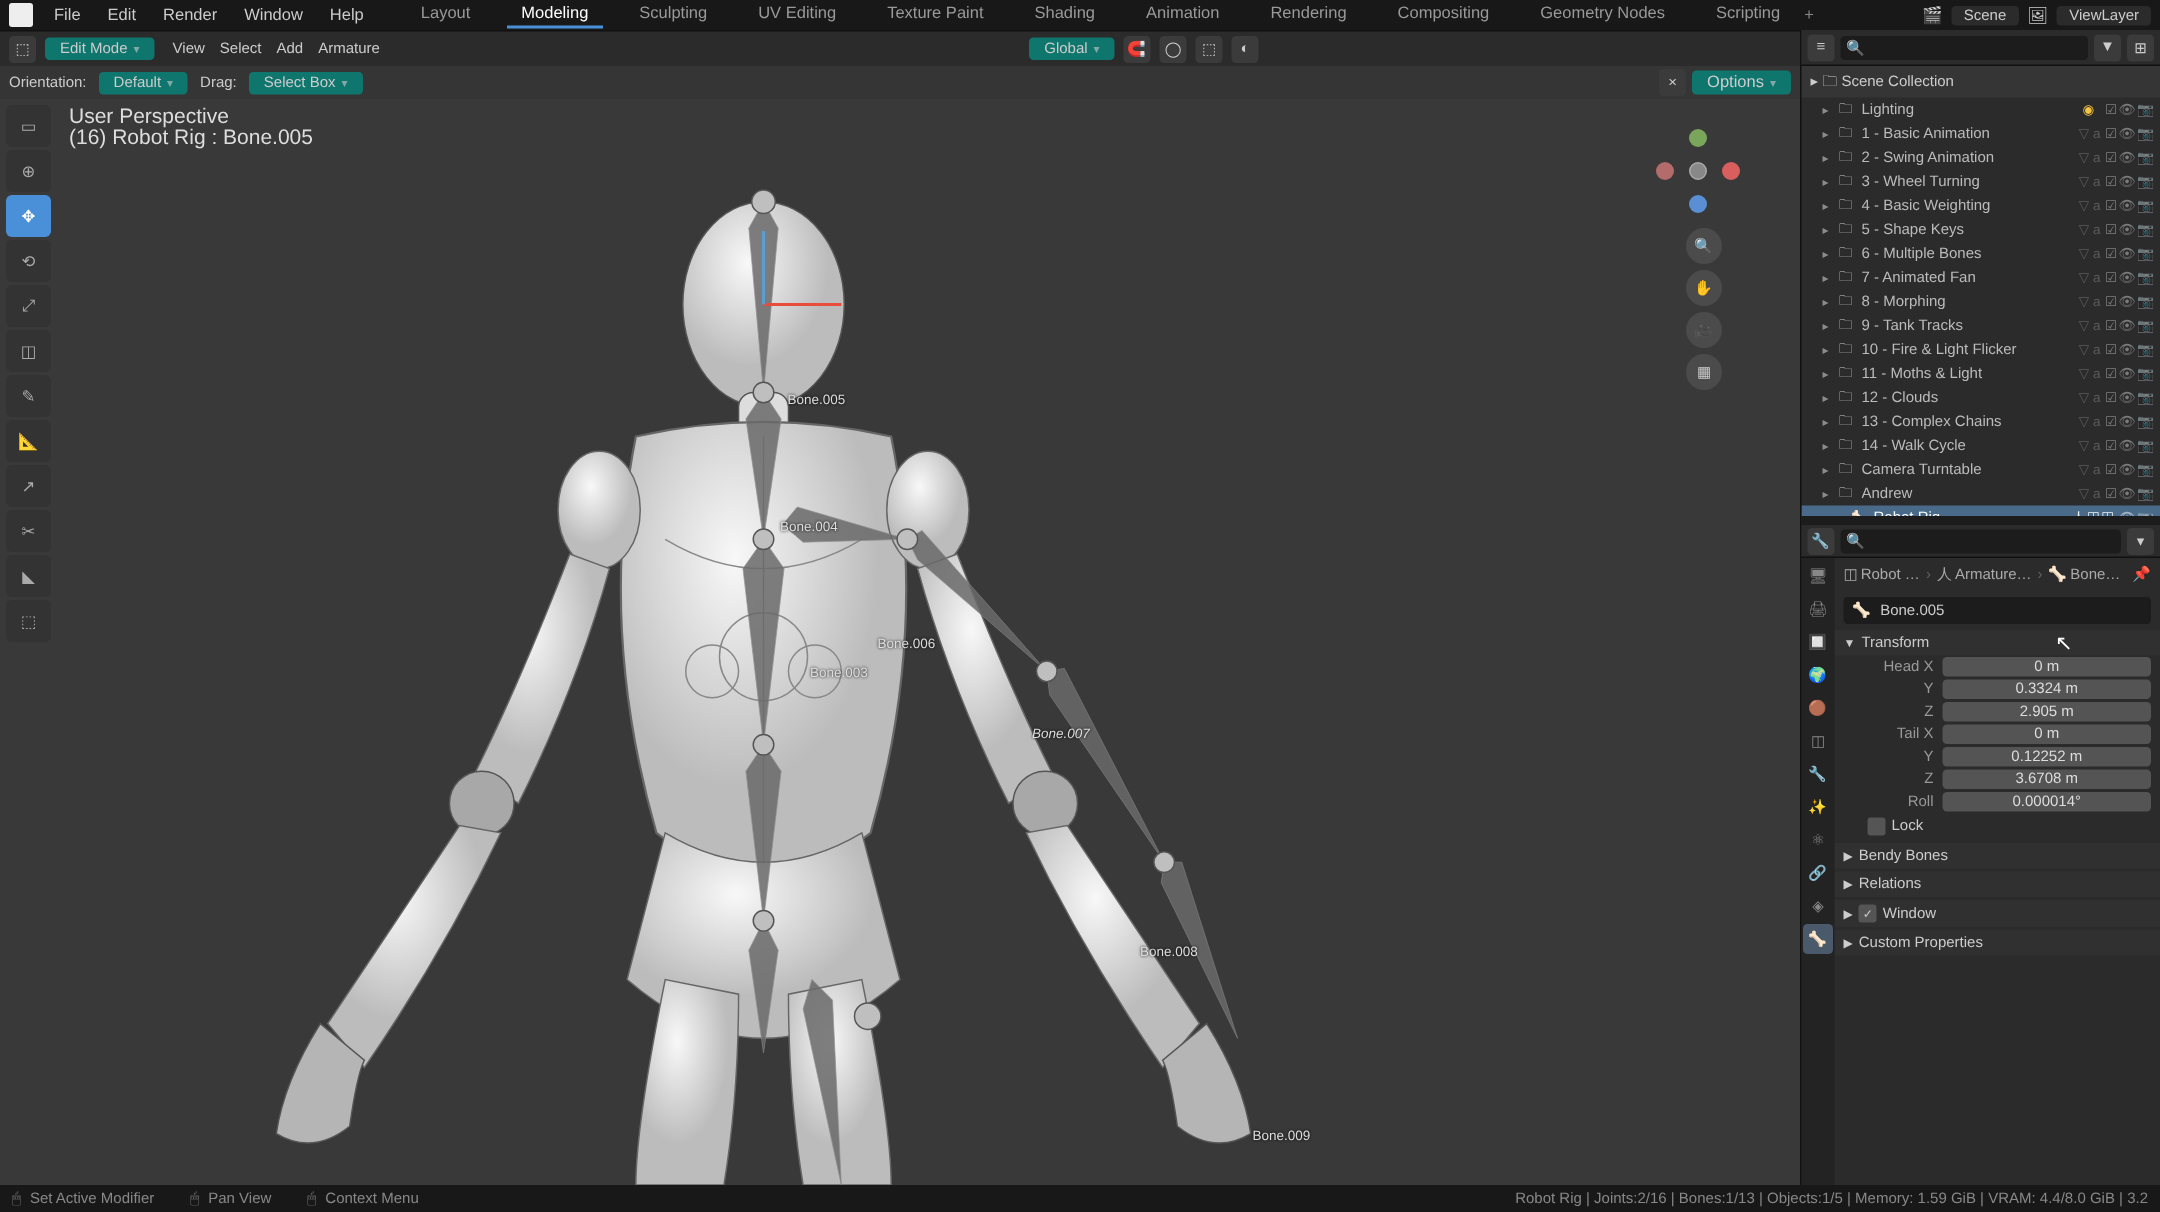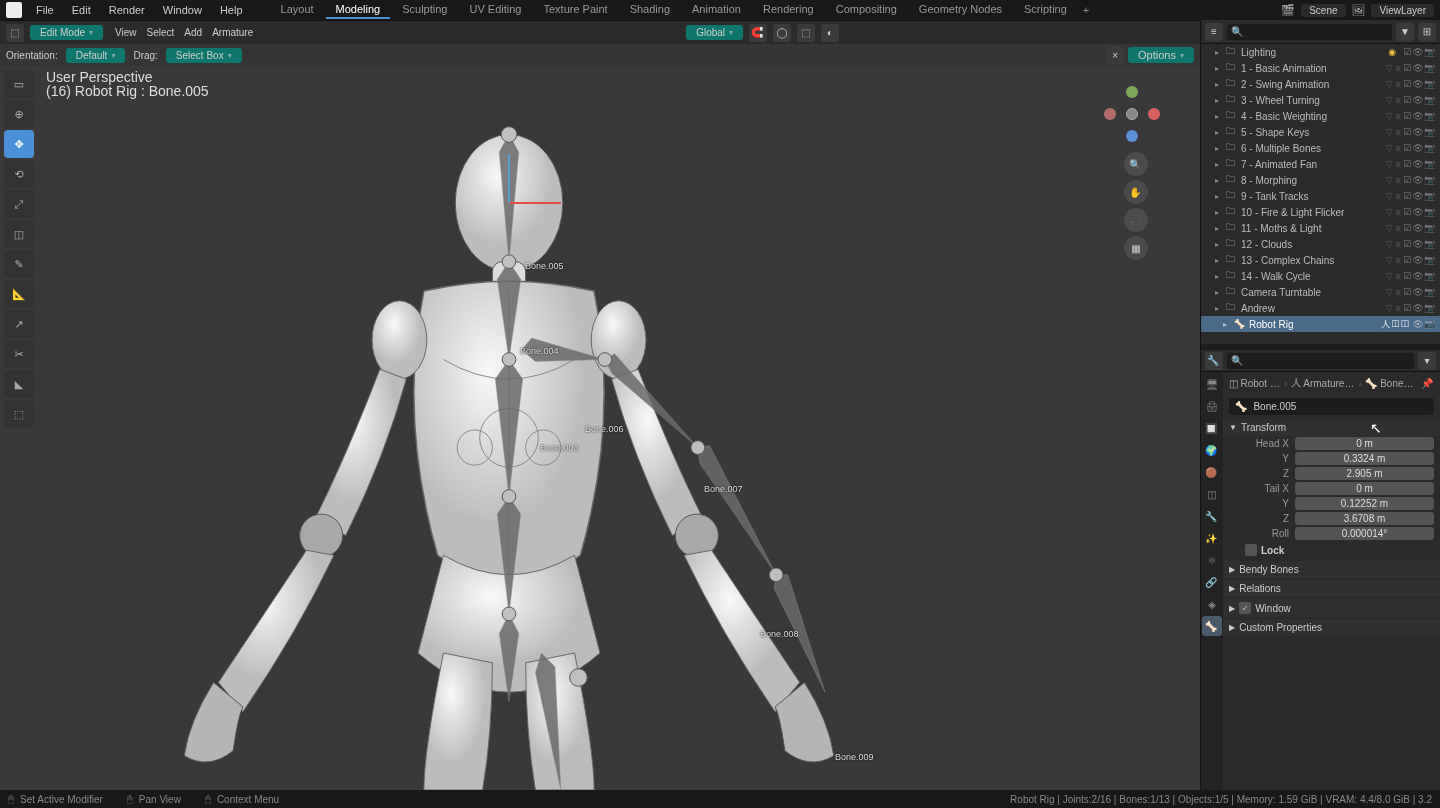--- a/index.html
+++ b/index.html
@@ -3,21 +3,21 @@
 <meta charset="utf-8">
 <style>
 * { margin:0; padding:0; box-sizing:border-box; font-family:sans-serif; user-select:none; }
 body { width:1440px; height:808px; background:#2a2a2a; color:#ccc; font-size:11px; overflow:hidden; position:relative; }
 
 
 .topbar { position:absolute; top:0; left:0; right:0; height:20px; background:#181818; display:flex; align-items:center; padding:0 6px; }
 .logo { width:16px; height:16px; background:#eee; border-radius:2px; margin-right:6px; }
 .topmenu { display:flex; gap:2px; }
 .topmenu span { padding:2px 8px; }
-.workspacetabs { display:flex; margin-left:20px; gap:2px; }
+.workspacetabs { display:flex; margin-left:20px; gap:14px; }
 .workspacetabs span { padding:2px 10px; color:#999; }
 .workspacetabs span.active { color:#fff; border-bottom:2px solid #4a90d9; }
 .topright { position:absolute; right:6px; top:0; display:flex; align-items:center; gap:6px; height:20px; }
 .topright .lbl { background:#2b2b2b; padding:1px 8px; border-radius:3px; font-size:10px; }
 
 
 .toolbar2 { position:absolute; top:20px; left:0; right:0; height:24px; background:#2b2b2b; border-top:1px solid #111; display:flex; align-items:center; padding:0 6px; gap:6px; font-size:10px; }
 .dropdown { background:#0f766e; padding:2px 10px; border-radius:3px; display:flex; align-items:center; gap:4px; }
 .dropdown::after { content:"▾"; font-size:8px; opacity:.6; }
 .iconbtn { width:18px; height:18px; background:#3b3b3b; border-radius:3px; display:flex; align-items:center; justify-content:center; font-size:10px; }
@@ -66,21 +66,21 @@
 .propcontent { flex:1; overflow-y:auto; font-size:10px; }
 .breadcrumb { padding:4px 6px; display:flex; align-items:center; gap:4px; color:#aaa; }
 .bc-item { display:flex; align-items:center; gap:2px; }
 .bc-sep { opacity:.4; }
 .namefield { margin:4px 6px; background:#1c1c1c; padding:3px 6px; border-radius:3px; display:flex; align-items:center; gap:6px; }
 .panelhead { padding:3px 6px; display:flex; align-items:center; gap:4px; background:#303030; margin-top:2px; }
 .panelhead .caret { font-size:8px; }
 .proprow { display:flex; align-items:center; padding:1px 6px; gap:6px; }
 .proprow .plabel { width:60px; text-align:right; color:#999; }
 .proprow .pvalue { flex:1; background:#545454; text-align:center; padding:1px 4px; border-radius:3px; color:#ddd; }
-.checkrow { padding:3px 6px 3px 22px; display:flex; align-items:flex-end; gap:4px;font-weight:bold; }
+.checkrow { padding:3px 6px 3px 22px; display:flex; align-items:flex-start; gap:4px; }
 .chk { width:12px; height:12px; background:#555; border-radius:2px; display:inline-flex; align-items:center; justify-content:center; font-size:8px; }
 
 
 .status { position:absolute; left:0; right:0; bottom:0; height:18px; background:#181818; display:flex; align-items:center; padding:0 8px; font-size:10px; color:#888; gap:24px; }
 .status-right { position:absolute; right:8px; display:flex; gap:4px; }
 
 
 .bonelabel { position:absolute; font-size:9px; color:#ddd; text-shadow:0 0 2px #000; }
 </style>
 </head>
@@ -228,21 +228,21 @@
       <line x1="507" y1="140" x2="560" y2="140" stroke="#e74c3c"></line>
       <line x1="507" y1="140" x2="507" y2="90" stroke="#5a9fd4"></line>
     </g>
   </svg>
 
   <div id="bonelabels">
       <div class="bonelabel" style="left: 525px; top: 195px;">Bone.005</div>
       <div class="bonelabel" style="left: 520px; top: 280px;">Bone.004</div>
       <div class="bonelabel" style="left: 585px; top: 358px;">Bone.006</div>
       <div class="bonelabel" style="left: 540px; top: 377px;">Bone.003</div>
-      <div class="bonelabel" style="left: 704px; top: 418px;">Bone.007</div>
+      <div class="bonelabel" style="left: 688px; top: 418px; font-style: italic;">Bone.007</div>
       <div class="bonelabel" style="left: 760px; top: 563px;">Bone.008</div>
       <div class="bonelabel" style="left: 835px; top: 686px;">Bone.009</div>
     </div>
 
   <div class="navgizmo">
     <div class="navsphere" style="background:#7aa65c;left:22px;top:0;"></div>
     <div class="navsphere" style="background:#d95f5f;left:44px;top:22px;"></div>
     <div class="navsphere" style="background:#888;left:22px;top:22px;border:1px solid #aaa;"></div>
     <div class="navsphere" style="background:#5a8fd4;left:22px;top:44px;"></div>
     <div class="navsphere" style="background:#b36b6b;left:0;top:22px;"></div>
@@ -274,20 +274,24 @@
   <div class="outliner-header">
     <span class="iconbtn">≡</span>
     <div class="searchbox">
       <span>🔍</span>
       <span></span>
     </div>
     <span class="iconbtn">▼</span>
     <span class="iconbtn">⊞</span>
   </div>
   <div class="outliner">
+    <div class="scenecoll">
+      <span>▸ 🗀</span>
+      <span>Scene Collection</span>
+    </div>
     <div class="outrow" style="padding-left:14px;">
       <span class="tri">▸</span>
         <span class="oicon">🗀</span>
       <span class="oname">Lighting</span>
       <span class="oicon" style="color:#f5c542;">◉</span>
       <span class="badges">
           <span>☑</span>
           <span>👁</span>
           <span>📷</span>
         </span>

